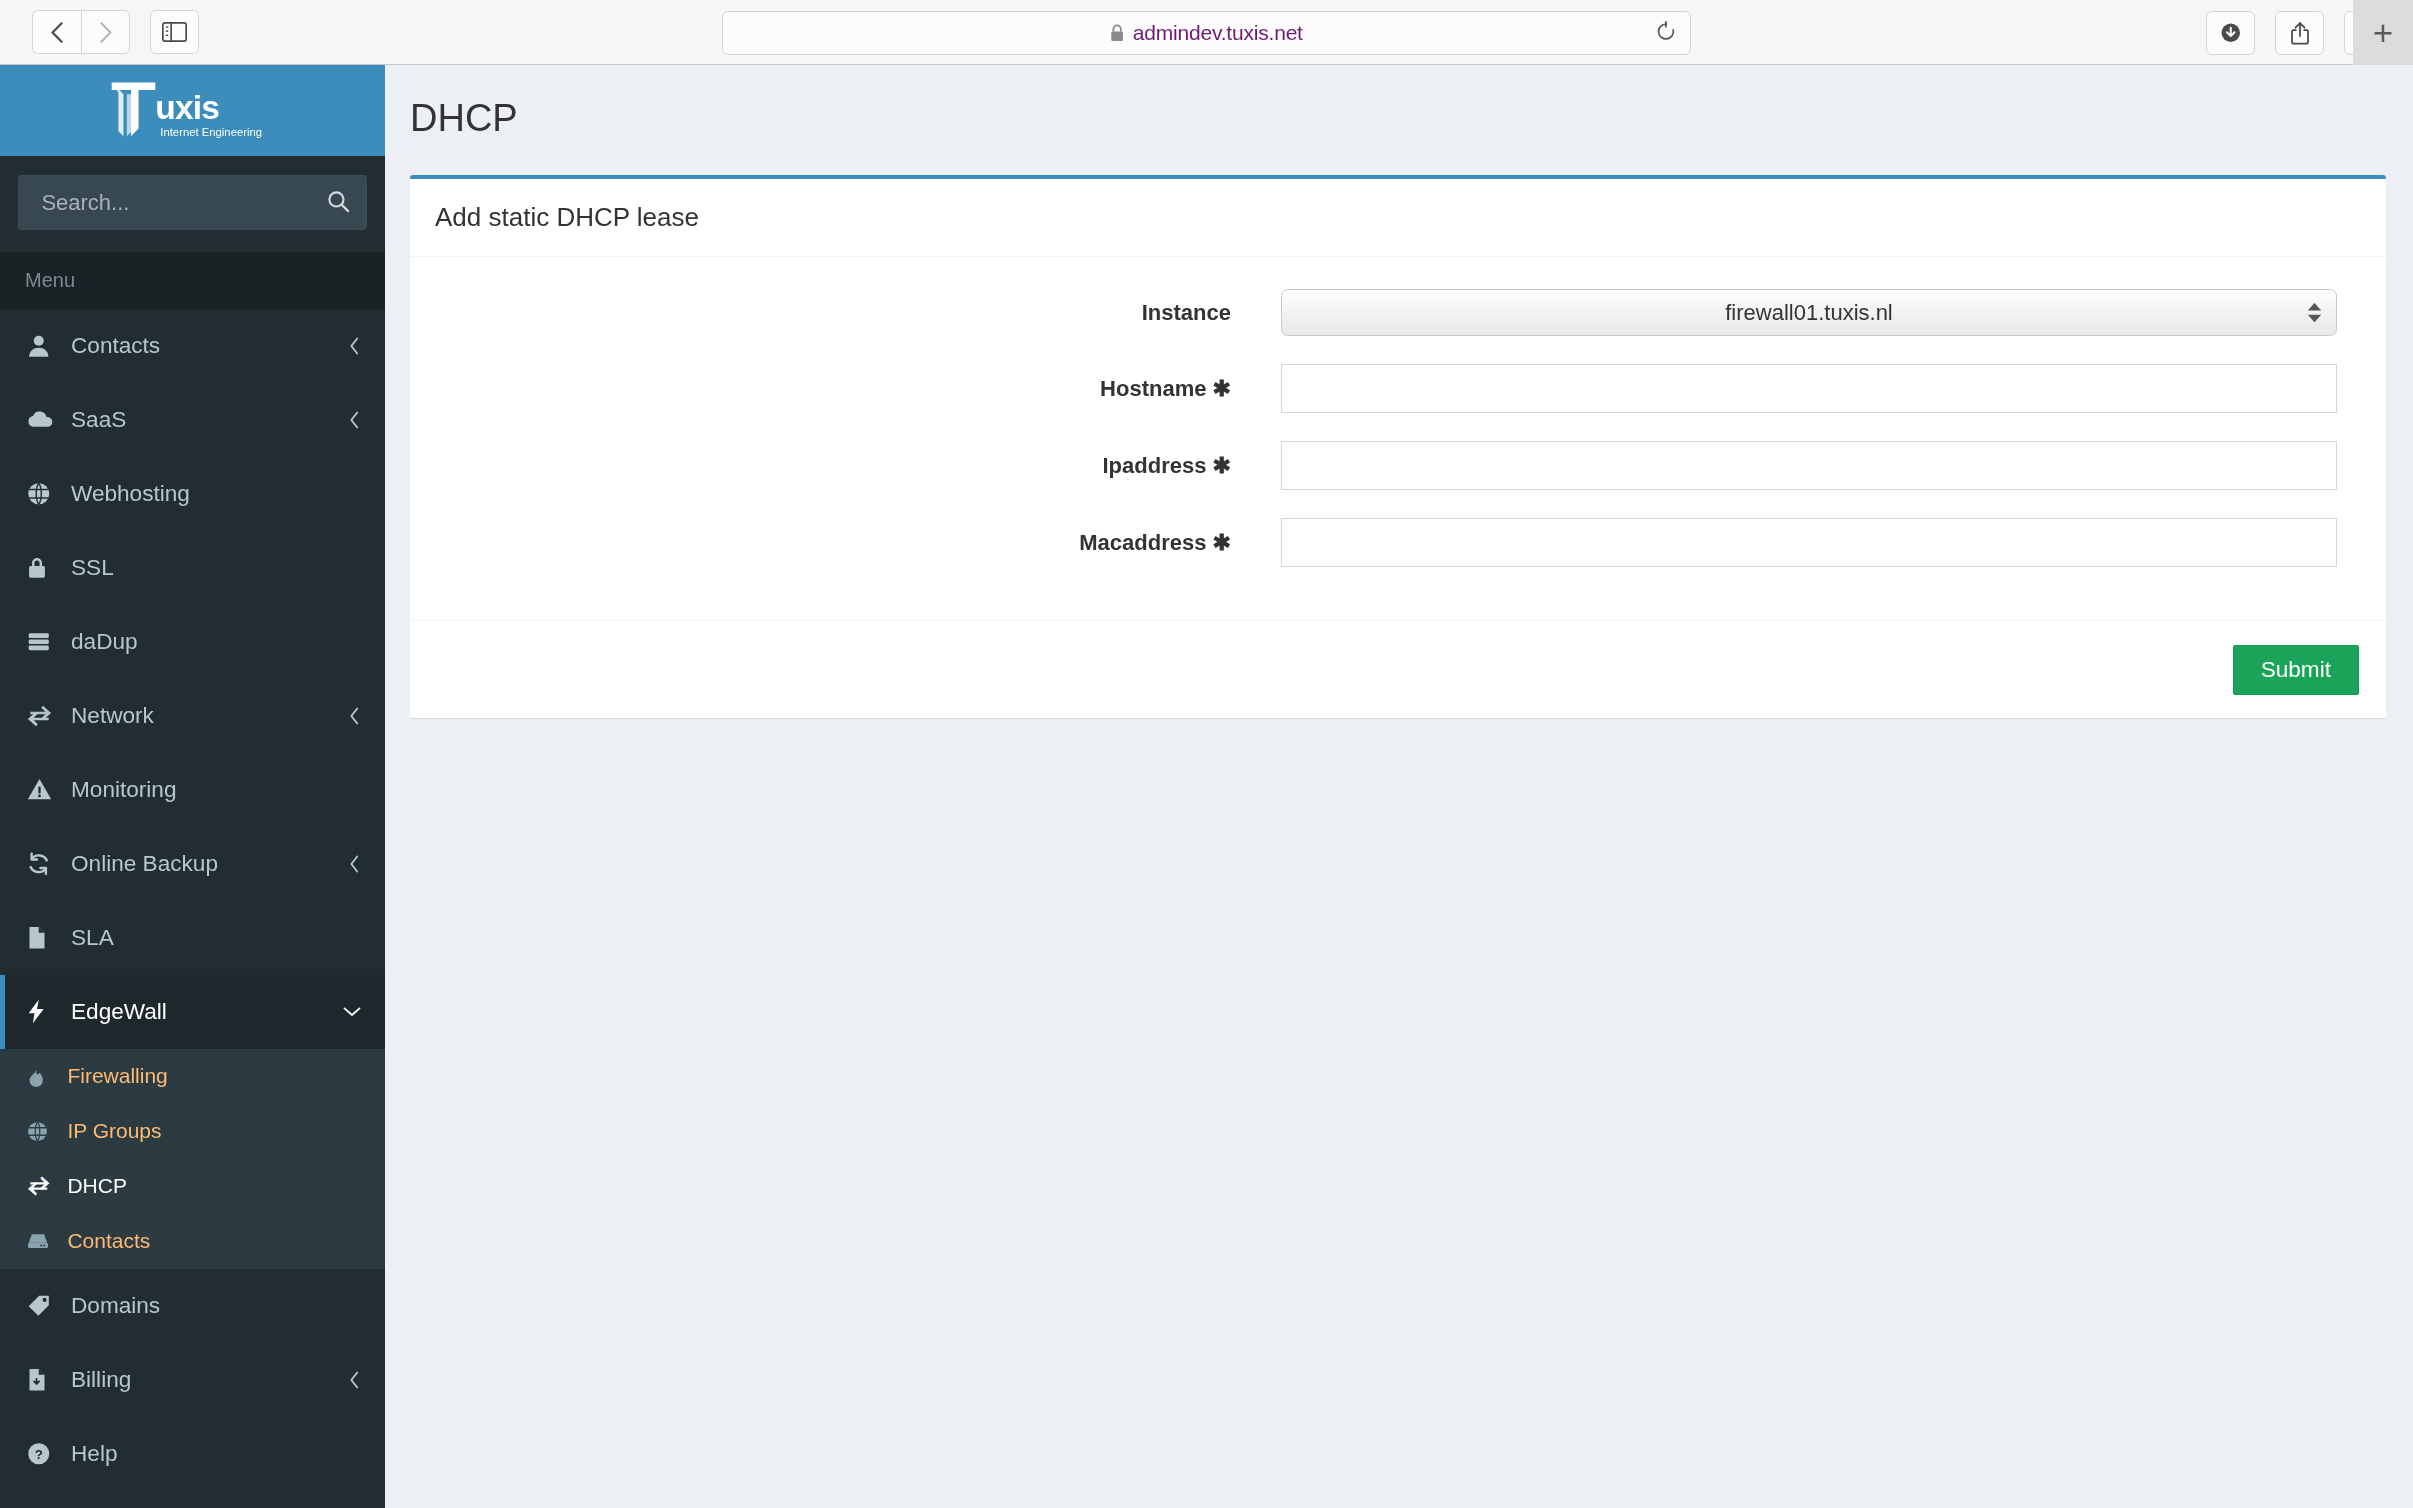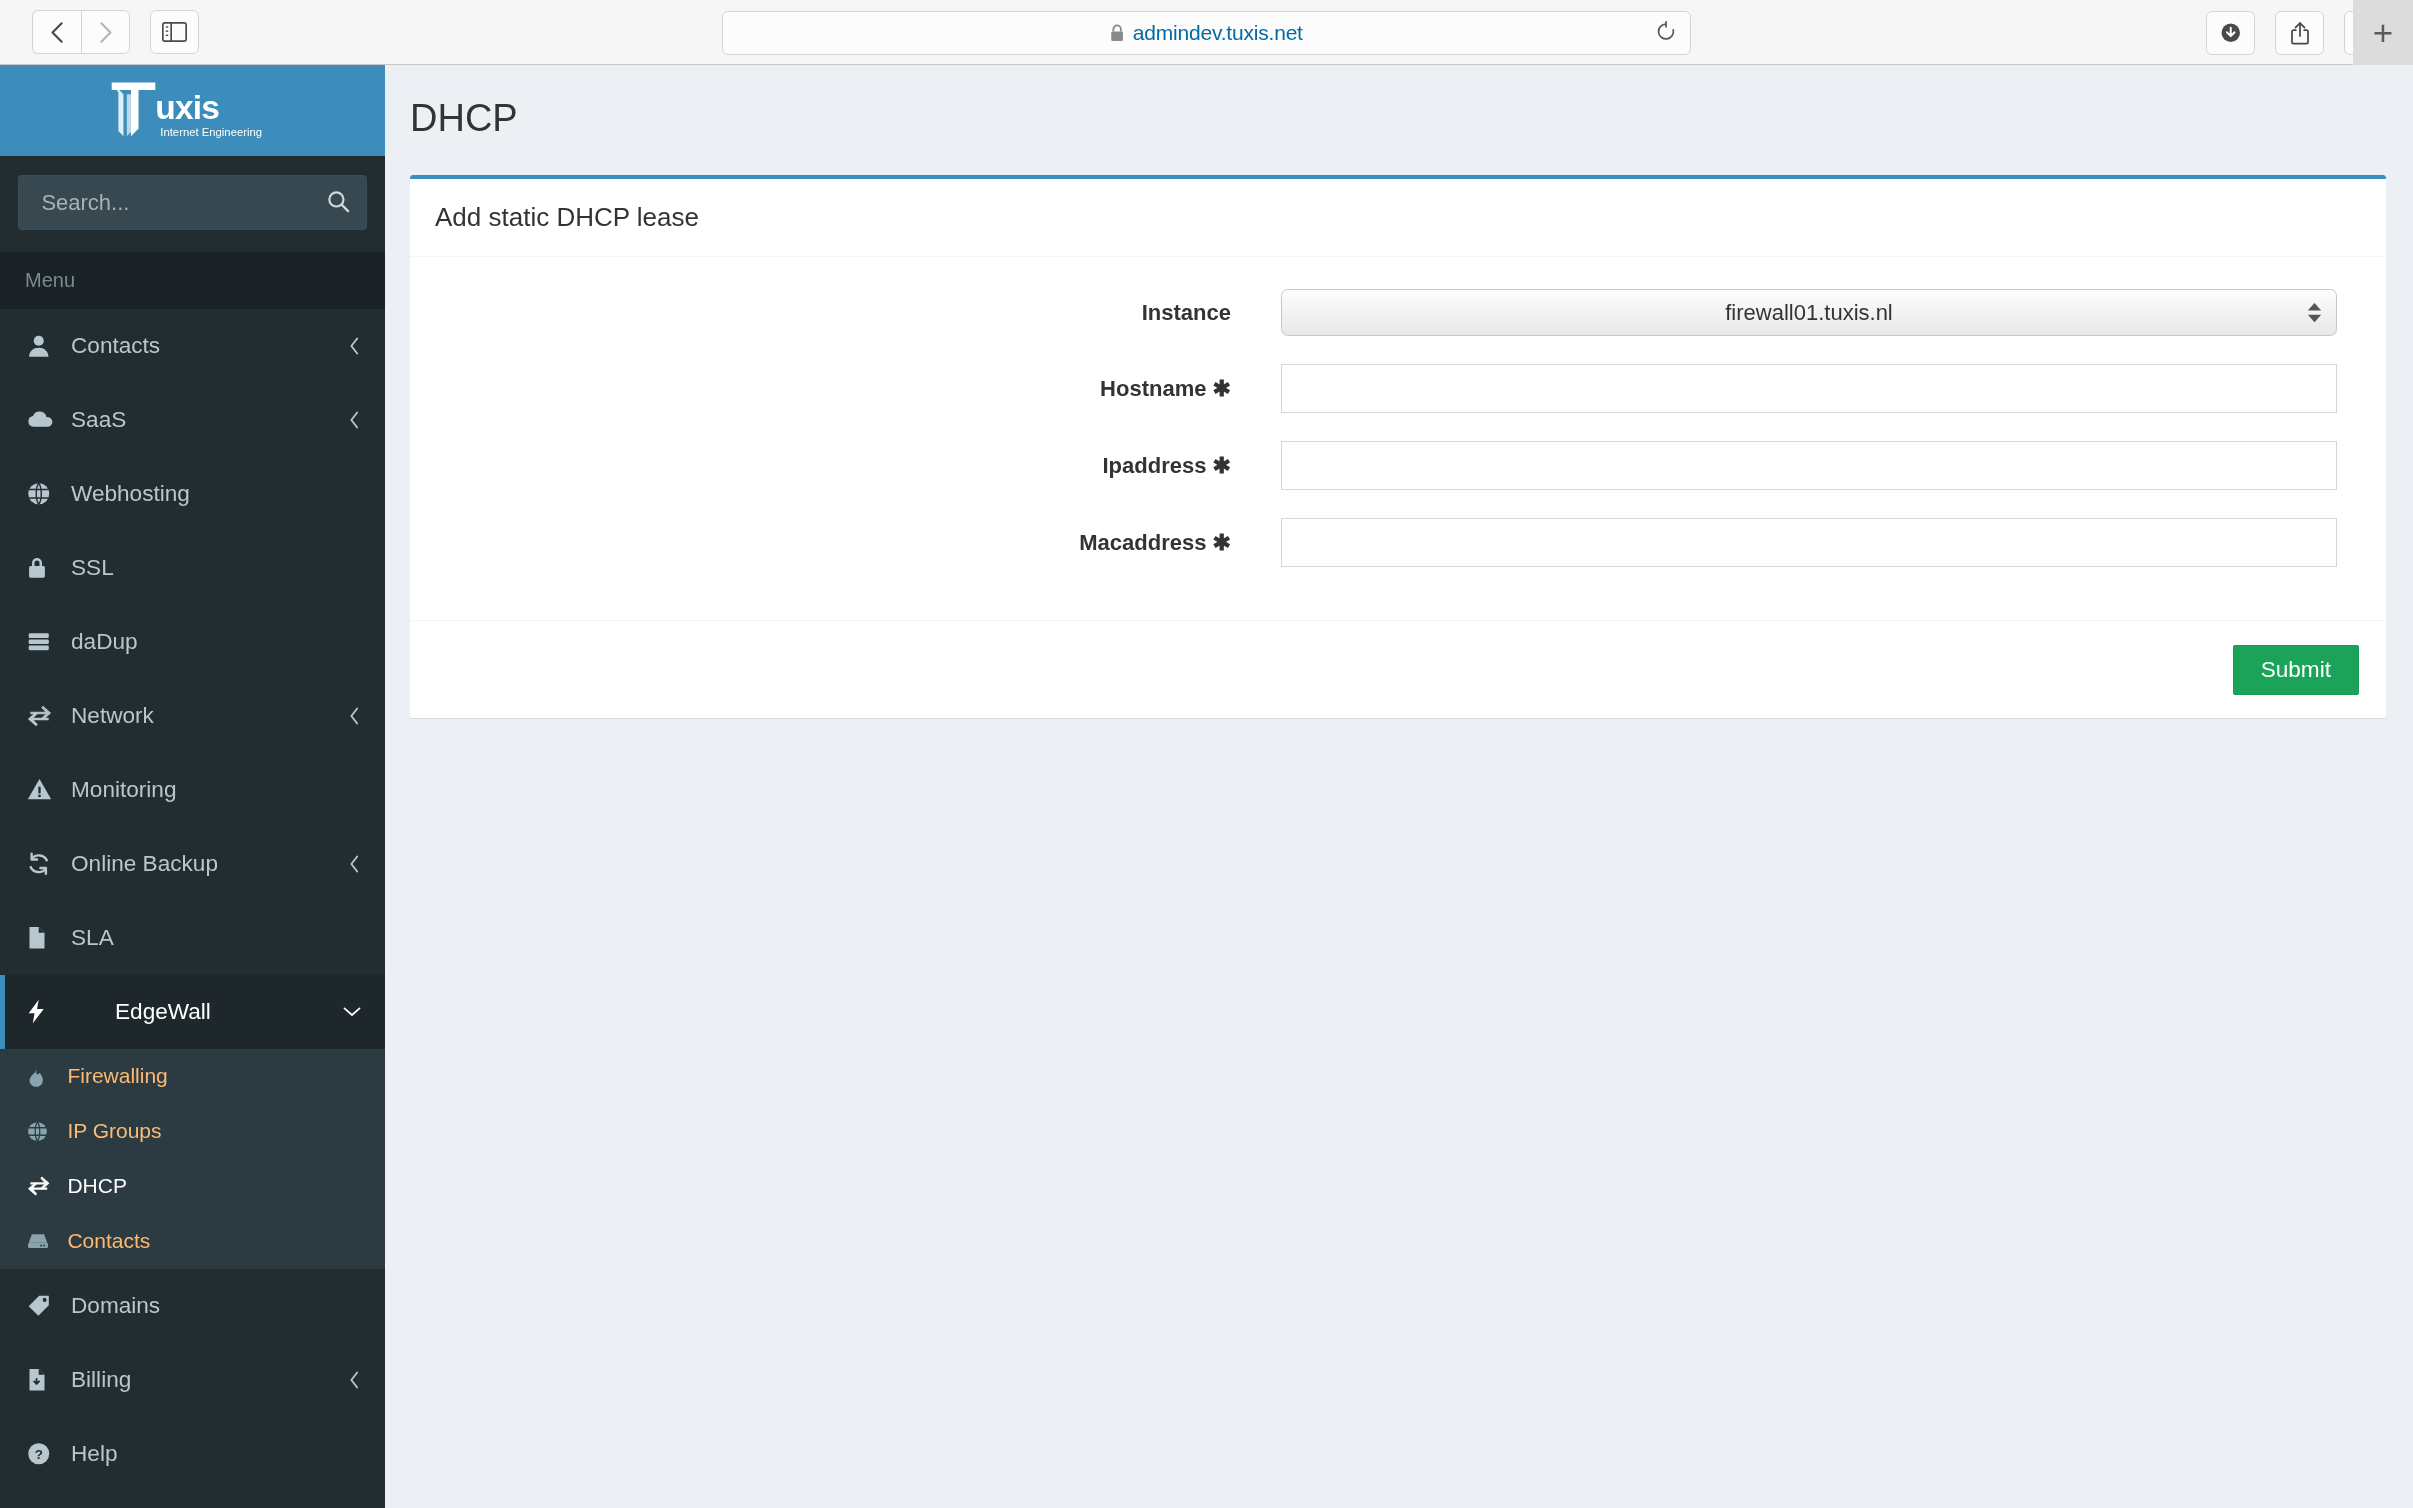--- a/index.html
+++ b/index.html
@@ -33,21 +33,21 @@
 
   .url-bar {
     position: absolute; left: 722px; top: 11px;
     width: 969px; height: 44px;
     background: #fcfcfc;
     border: 0.8px solid #d4d4d4;
     border-radius: 5.9px;
     display: flex; align-items: center; justify-content: center;
   }
   .url-text {
-    font-size: 21px; color: #0369a1;
+    font-size: 21px; color: #701a75;
     letter-spacing: -0.2px;
   }
   .lock-icon { margin-right: 8.4px; display: inline-flex; vertical-align: middle; }
   .reload-icon {
     position: absolute; right: 13.4px; top: 50%;
     transform: translateY(-50%);
     color: #5a5a5a;
   }
 
   .right-group {
@@ -126,21 +126,20 @@
     color: #b8c7ce; flex-shrink: 0;
   }
   .menu-item .mi-label { margin-left: 5px; white-space: nowrap; }
   .menu-item .mi-arrow {
     margin-left: auto; color: #b8c7ce; display: flex; align-items: center;
   }
   .menu-item.active {
     background: #1e282c;
     color: #fff;
     border-left-color: #3c8dbc;
-    gap: 44px;
   }
   .menu-item.active .mi-icon, .menu-item.active .mi-arrow { color: #fff; }
 
   .submenu { list-style: none; background: #2c3b41; }
   .submenu-item {
     display: flex; align-items: center;
     height: 55px;
     padding-left: 27px;
     color: #fdba74;
     font-size: 21px;

